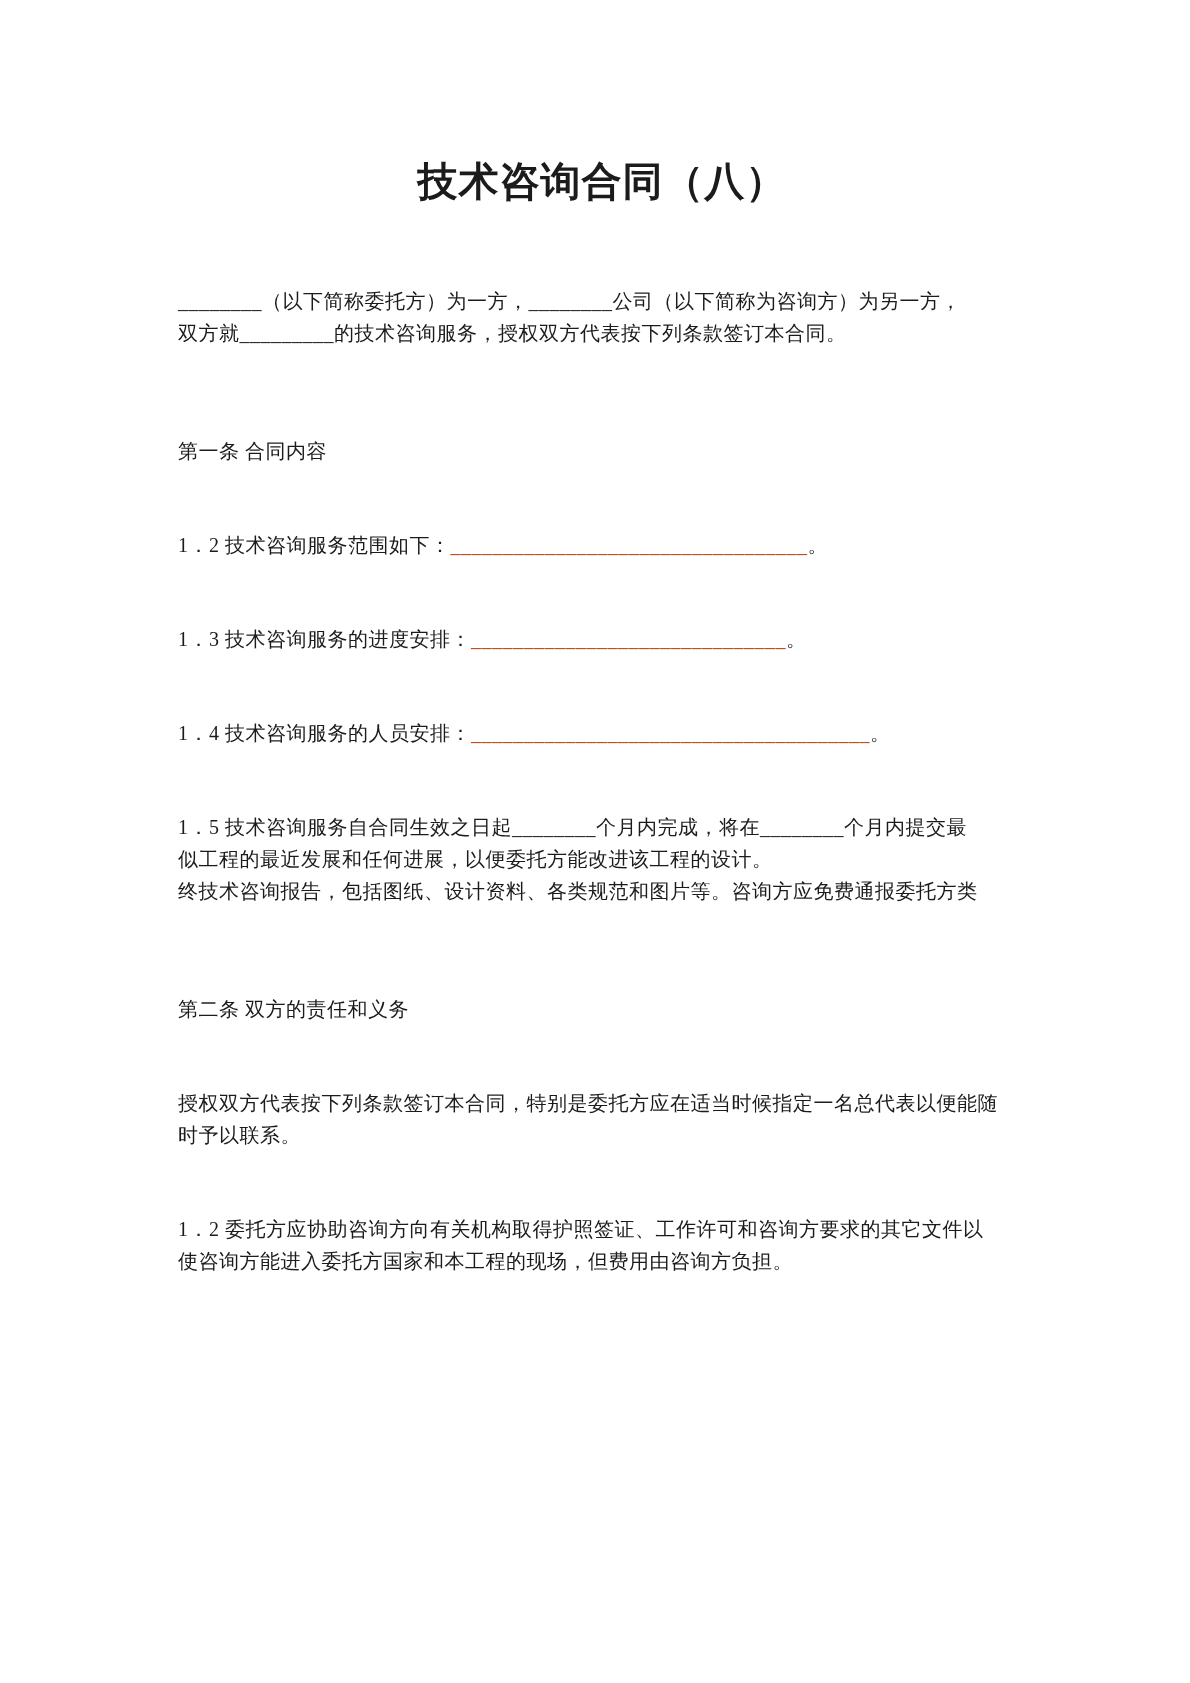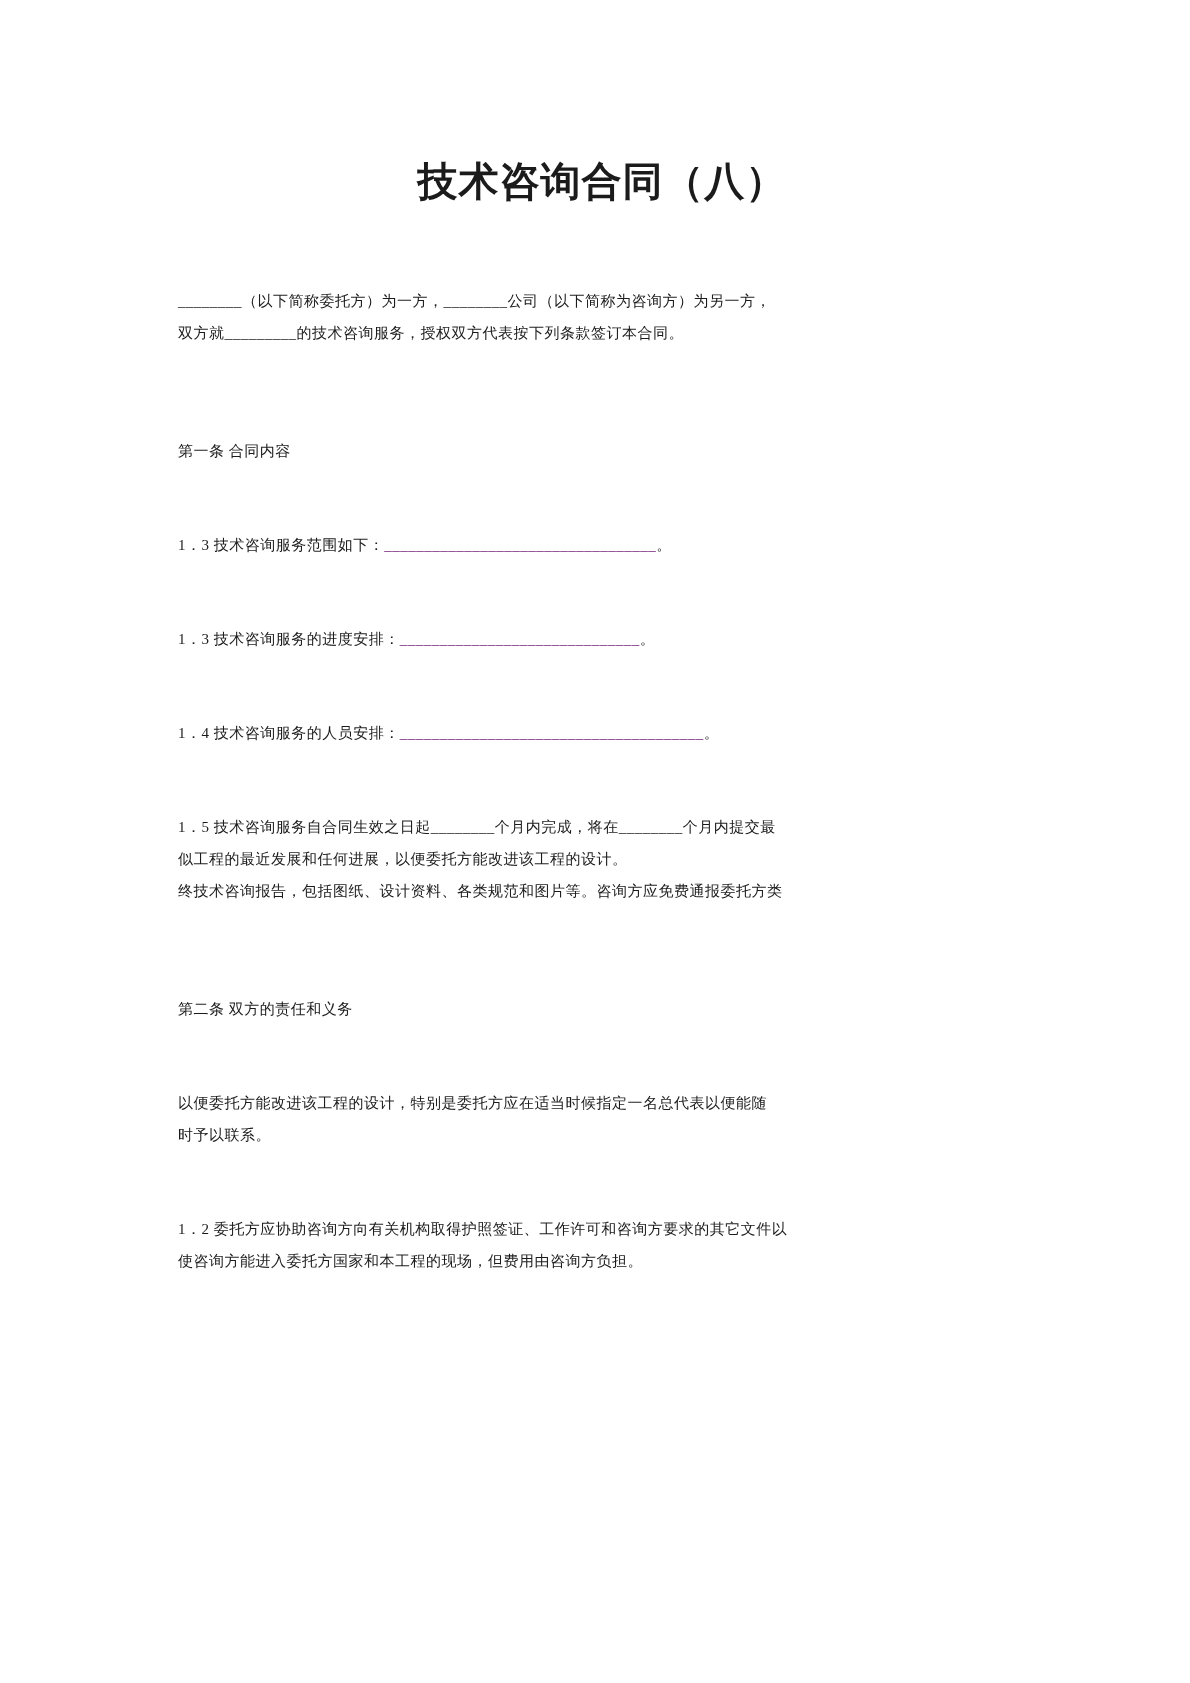--- a/index.html
+++ b/index.html
@@ -22,74 +22,74 @@
   .title {
     margin: 0 0 79px 0;
     font-size: 40px;
     line-height: 48px;
     font-weight: 700;
     text-align: center;
     letter-spacing: 1px;
   }
   .para {
     margin: 62px 0 0 0;
-    font-size: 15px;
+    font-size: 20px;
     line-height: 32px;
     letter-spacing: 0.5px;
   }
   .para.first {
     margin-top: 0;
   }
   .para.heading {
     margin-top: 86px;
   }
   .line {
     white-space: nowrap;
   }
   .blank {
-    color: #701a75;
+    color: #c2410c;
   }
 </style>
 </head>
 <body>
 
 <div class="page">
 
   <h1 class="title">技术咨询合同（八）</h1>
 
   <div class="para first">
     <div class="line">________（以下简称委托方）为一方，________公司（以下简称为咨询方）为另一方，</div>
     <div class="line">双方就_________的技术咨询服务，授权双方代表按下列条款签订本合同。</div>
   </div>
 
   <div class="para heading">第一条 合同内容</div>
 
 
   <div class="para">
-    <div class="line"><span>1．3 技术咨询服务范围如下：</span><span class="blank">__________________________________</span><span>。</span></div>
+    <div class="line"><span>1．2 技术咨询服务范围如下：</span><span class="blank">__________________________________</span><span>。</span></div>
   </div>
 
   <div class="para">
     <div class="line"><span>1．3 技术咨询服务的进度安排：</span><span class="blank">______________________________</span><span>。</span></div>
   </div>
 
   <div class="para">
     <div class="line"><span>1．4 技术咨询服务的人员安排：</span><span class="blank">______________________________________</span><span>。</span></div>
   </div>
 
   <div class="para">
     <div class="line">1．5 技术咨询服务自合同生效之日起________个月内完成，将在________个月内提交最</div>
     <div class="line">似工程的最近发展和任何进展，以便委托方能改进该工程的设计。</div>
     <div class="line">终技术咨询报告，包括图纸、设计资料、各类规范和图片等。咨询方应免费通报委托方类</div>
   </div>
 
   <div class="para heading">第二条 双方的责任和义务</div>
 
   <div class="para">
-    <div class="line">以便委托方能改进该工程的设计，特别是委托方应在适当时候指定一名总代表以便能随</div>
+    <div class="line">授权双方代表按下列条款签订本合同，特别是委托方应在适当时候指定一名总代表以便能随</div>
     <div class="line">时予以联系。</div>
   </div>
 
   <div class="para">
     <div class="line">1．2 委托方应协助咨询方向有关机构取得护照签证、工作许可和咨询方要求的其它文件以</div>
     <div class="line">使咨询方能进入委托方国家和本工程的现场，但费用由咨询方负担。</div>
   </div>
 
 
 </div>

